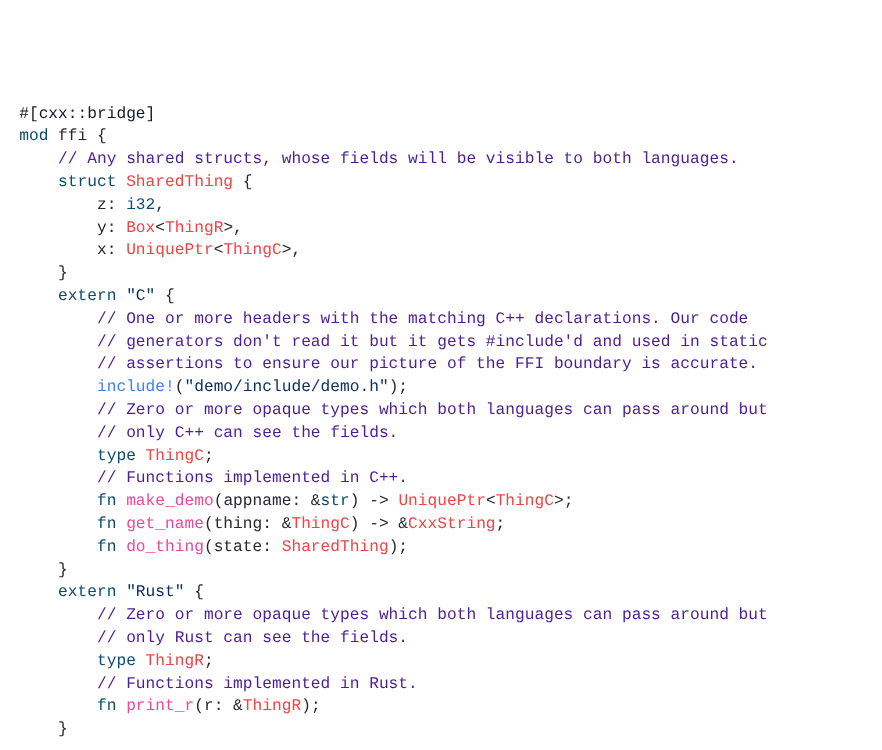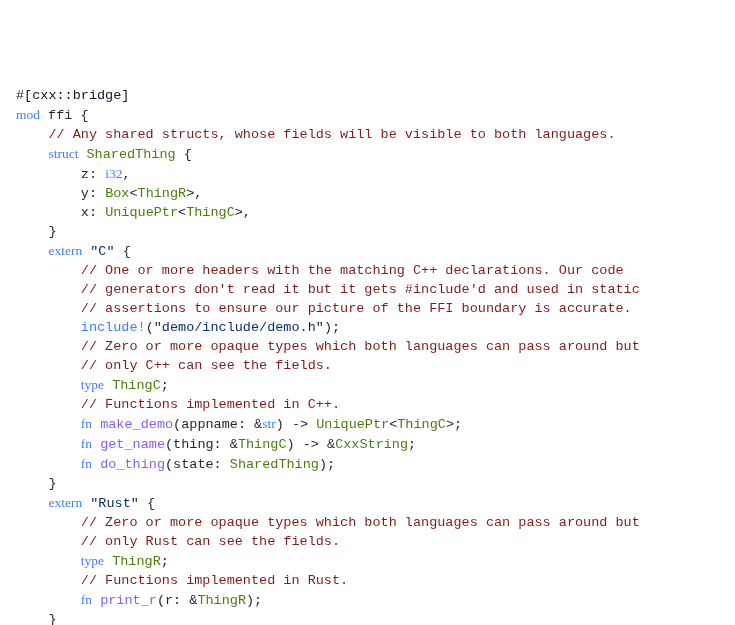--- a/index.html
+++ b/index.html
@@ -7,25 +7,25 @@
     padding: 10px 16px;
     background: #ffffff;
     font-family: "SFMono-Regular", Consolas, "Liberation Mono", Menlo, monospace;
     font-size: 13.5px;
     line-height: 19px;
     color: #24292e;
     white-space: pre;
     width: 735px;
     box-sizing: border-box;
   }
-  .c-comment { color: #7f1d1d; }
-  .c-keyword { color: #3b82f6; font-family: Liberation Serif, serif; }
+  .c-comment { color: #4c1d95; }
+  .c-keyword { color: #0c4a6e; }
   .c-string  { color: #0a3069; }
-  .c-type    { color: #4d7c0f; }
-  .c-func    { color: #8b5cf6; }
+  .c-type    { color: #ef4444; }
+  .c-func    { color: #ec4899; }
   .c-ident   { color: #3b82f6; }
   .c-muted   { color: #0f172a; }
   .line { display:block; }
 </style>
 </head>
 <body>
 
 
 
 <div><span class="line"><span class="c-muted">#[cxx::bridge]</span></span><span class="line"><span class="c-keyword">mod</span><span> ffi {</span></span><span class="line"><span>    </span><span class="c-comment">// Any shared structs, whose fields will be visible to both languages.</span></span><span class="line"><span>    </span><span class="c-keyword">struct</span><span> </span><span class="c-type">SharedThing</span><span> {</span></span><span class="line"><span>        z: </span><span class="c-keyword">i32</span><span>,</span></span><span class="line"><span>        y: </span><span class="c-type">Box</span><span>&lt;</span><span class="c-type">ThingR</span><span>&gt;,</span></span><span class="line"><span>        x: </span><span class="c-type">UniquePtr</span><span>&lt;</span><span class="c-type">ThingC</span><span>&gt;,</span></span><span class="line"><span>    }</span></span><span class="line"><span></span></span><span class="line"><span>    </span><span class="c-keyword">extern</span><span> </span><span class="c-string">"C"</span><span> {</span></span><span class="line"><span>        </span><span class="c-comment">// One or more headers with the matching C++ declarations. Our code</span></span><span class="line"><span>        </span><span class="c-comment">// generators don't read it but it gets #include'd and used in static</span></span><span class="line"><span>        </span><span class="c-comment">// assertions to ensure our picture of the FFI boundary is accurate.</span></span><span class="line"><span>        </span><span class="c-ident">include!</span><span>(</span><span class="c-string">"demo/include/demo.h"</span><span>);</span></span><span class="line"><span></span></span><span class="line"><span>        </span><span class="c-comment">// Zero or more opaque types which both languages can pass around but</span></span><span class="line"><span>        </span><span class="c-comment">// only C++ can see the fields.</span></span><span class="line"><span>        </span><span class="c-keyword">type</span><span> </span><span class="c-type">ThingC</span><span>;</span></span><span class="line"><span></span></span><span class="line"><span>        </span><span class="c-comment">// Functions implemented in C++.</span></span><span class="line"><span>        </span><span class="c-keyword">fn</span><span> </span><span class="c-func">make_demo</span><span>(appname: &amp;</span><span class="c-keyword">str</span><span>) -&gt; </span><span class="c-type">UniquePtr</span><span>&lt;</span><span class="c-type">ThingC</span><span>&gt;;</span></span><span class="line"><span>        </span><span class="c-keyword">fn</span><span> </span><span class="c-func">get_name</span><span>(thing: &amp;</span><span class="c-type">ThingC</span><span>) -&gt; &amp;</span><span class="c-type">CxxString</span><span>;</span></span><span class="line"><span>        </span><span class="c-keyword">fn</span><span> </span><span class="c-func">do_thing</span><span>(state: </span><span class="c-type">SharedThing</span><span>);</span></span><span class="line"><span>    }</span></span><span class="line"><span></span></span><span class="line"><span>    </span><span class="c-keyword">extern</span><span> </span><span class="c-string">"Rust"</span><span> {</span></span><span class="line"><span>        </span><span class="c-comment">// Zero or more opaque types which both languages can pass around but</span></span><span class="line"><span>        </span><span class="c-comment">// only Rust can see the fields.</span></span><span class="line"><span>        </span><span class="c-keyword">type</span><span> </span><span class="c-type">ThingR</span><span>;</span></span><span class="line"><span></span></span><span class="line"><span>        </span><span class="c-comment">// Functions implemented in Rust.</span></span><span class="line"><span>        </span><span class="c-keyword">fn</span><span> </span><span class="c-func">print_r</span><span>(r: &amp;</span><span class="c-type">ThingR</span><span>);</span></span><span class="line"><span>    }</span></span></div>

